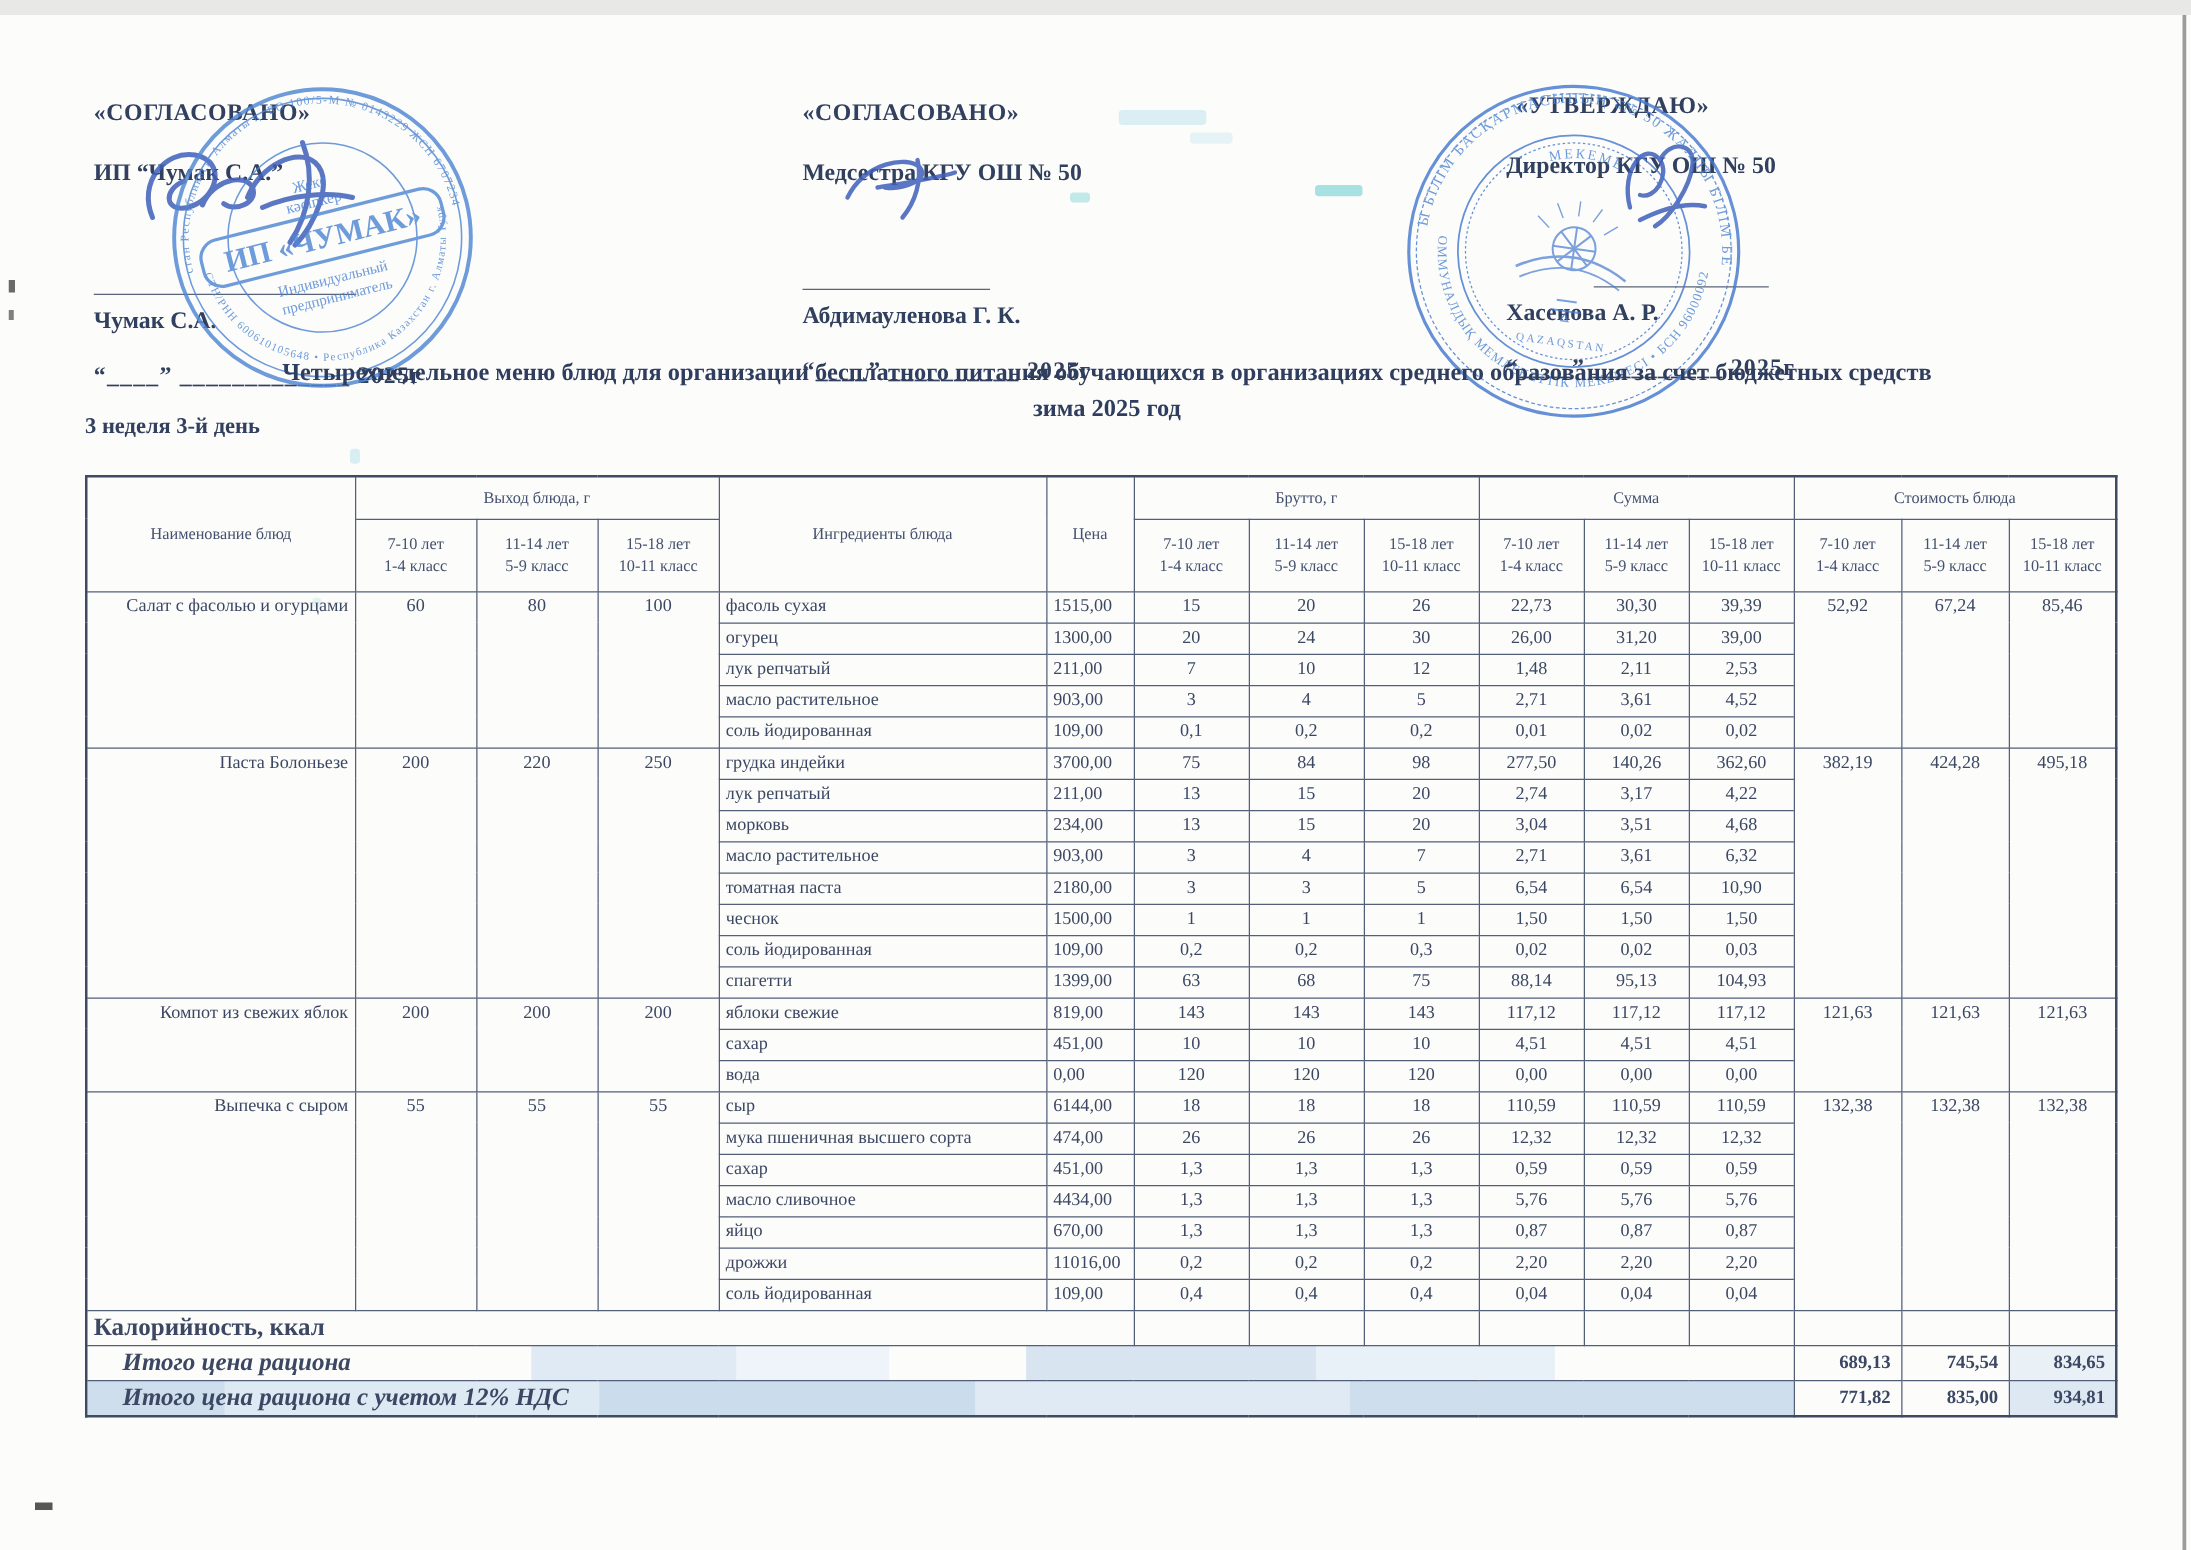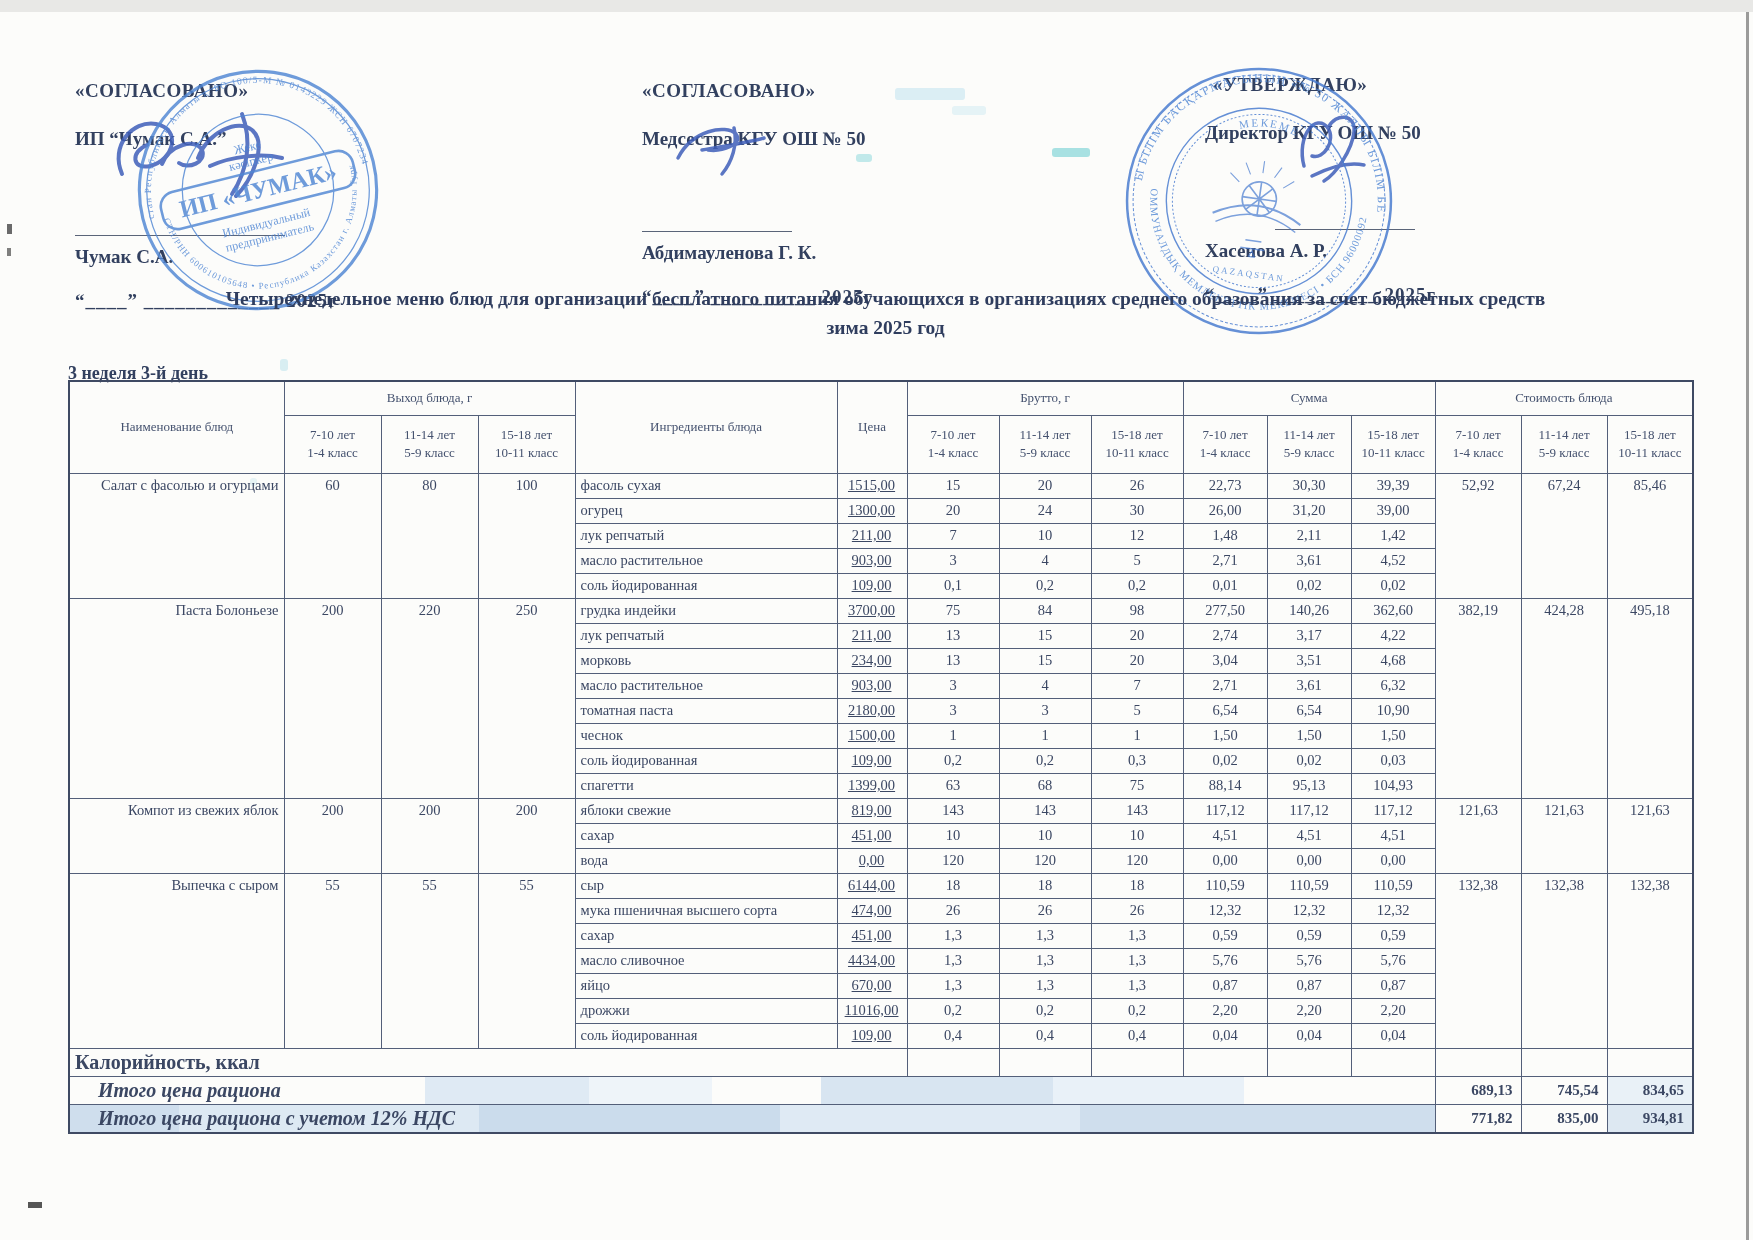--- a/index.html
+++ b/index.html
@@ -34,36 +34,36 @@
 
   
   .stamp { position:absolute; opacity:.82; pointer-events:none; }
   #stamp-left  { left:132px;  top:52px;  width:252px; height:252px; transform:rotate(-14deg); }
   #stamp-right { left:1118px; top:48px;  width:282px; height:282px; transform:rotate(8deg); }
   .stamp text { fill:#4f86d4; }
 
   
   .doc-title { position:absolute; left:90px; right:72px; top:272px; text-align:center;
     font-weight:bold; font-size:19.5px; color:#2f3d5e; line-height:1.5; }
-  .week-day { position:absolute; left:68px; top:351px; font-weight:bold; font-size:18px; color:#32405f; }
+  .week-day { position:absolute; left:68px; top:318px; font-weight:bold; font-size:18px; color:#32405f; }
 
   
   .menu-table { position:absolute; left:68px; top:368px; border-collapse:collapse;
     table-layout:fixed; width:1624px; font-size:14.5px; color:#3b4763; }
   .menu-table th, .menu-table td { border:1px solid #535f79; padding:2px 5px;
     vertical-align:middle; overflow:hidden; }
   .menu-table { border:2px solid #3f4a63; }
   .menu-table thead th { font-weight:normal; font-size:13px; text-align:center;
     color:#44516e; line-height:1.35; }
   .menu-table thead tr.h1 th { height:34px; }
   .menu-table thead tr.h2 th { height:58px; }
   .menu-table td.dish-name { text-align:right; vertical-align:top; padding-top:3px; }
   .menu-table td.ing { text-align:left; }
   .menu-table td.num { text-align:center; }
-  .menu-table td.right { text-align:center; padding-right:6px;text-decoration:underline; }
+  .menu-table td.right { text-align:left; padding-right:6px; }
   .menu-table td.vtop { vertical-align:top; padding-top:3px; }
   .menu-table tbody tr { height:25px; }
   .menu-table td.footer-label { font-weight:bold; font-size:20px; text-align:left; }
   .menu-table td.footer-label.italic { font-style:italic;padding-left:28px; }
   .menu-table td.footer-val { font-weight:bold; text-align:right; padding-right:8px; font-size:15px; }
   .menu-table tr.footer-row { height:26px; }
   
   .bg-noise-mid { background:linear-gradient(90deg,
       transparent 0 26%, #dfeaf4 26% 38%, #eef4f9 38% 47%, transparent 47% 55%,
       #d8e5f1 55% 72%, #e9f1f8 72% 86%, transparent 86%); }
@@ -315,21 +315,21 @@
           <td class="num">39,00</td>
         </tr>
         <tr>
           <td class="ing">лук репчатый</td>
           <td class="num right">211,00</td>
           <td class="num">7</td>
           <td class="num">10</td>
           <td class="num">12</td>
           <td class="num">1,48</td>
           <td class="num">2,11</td>
-          <td class="num">1,42</td>
+          <td class="num">2,53</td>
         </tr>
         <tr>
           <td class="ing">масло растительное</td>
           <td class="num right">903,00</td>
           <td class="num">3</td>
           <td class="num">4</td>
           <td class="num">5</td>
           <td class="num">2,71</td>
           <td class="num">3,61</td>
           <td class="num">4,52</td>

